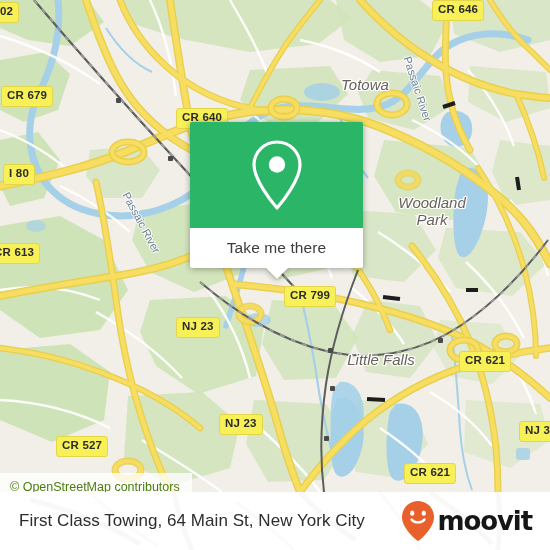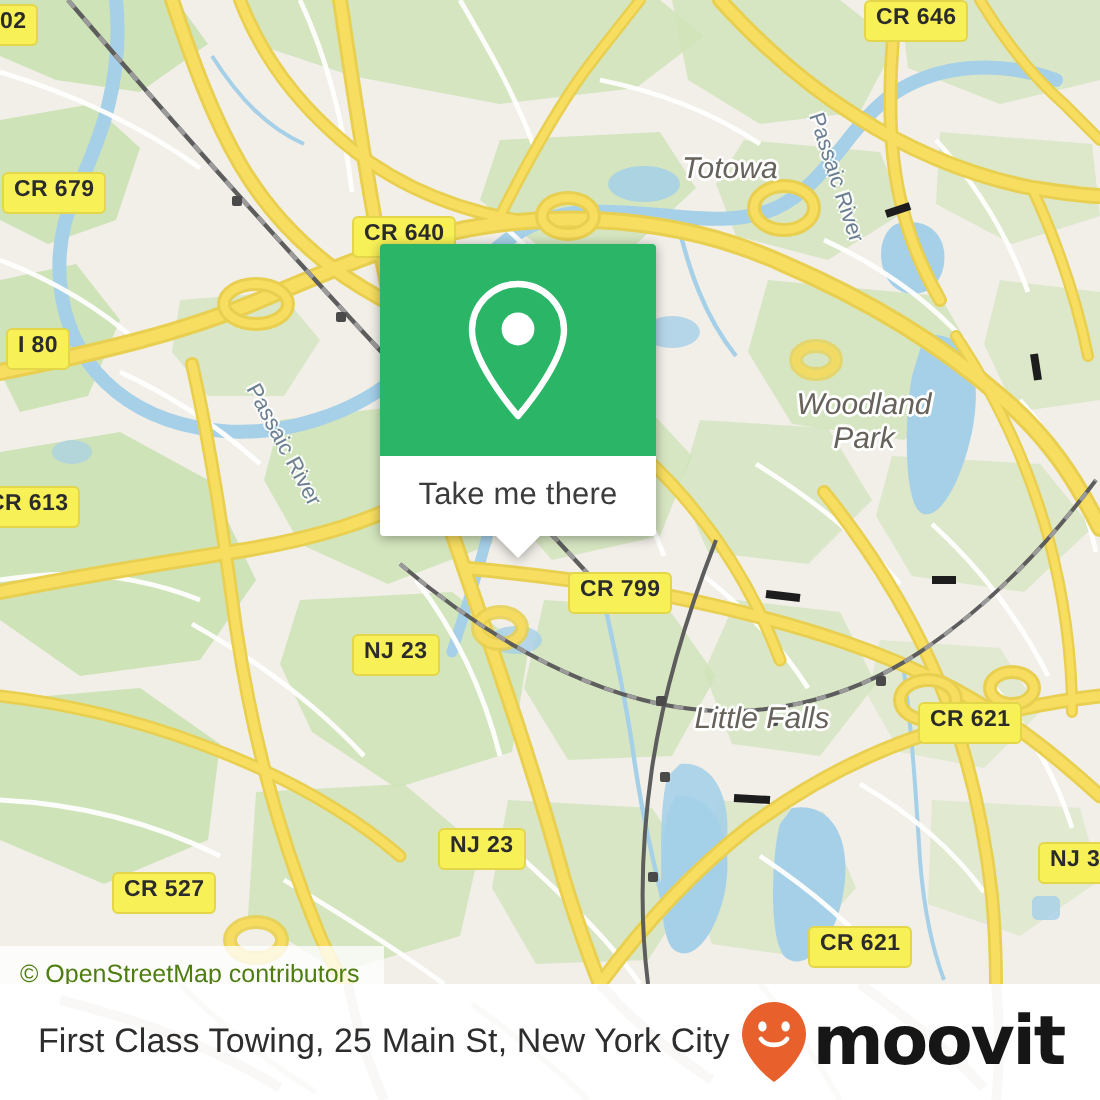--- a/index.html
+++ b/index.html
@@ -80,21 +80,21 @@
     text-shadow:
       1.2px 0 0 rgba(255,255,255,.9), -1.2px 0 0 rgba(255,255,255,.9),
       0 1.2px 0 rgba(255,255,255,.9), 0 -1.2px 0 rgba(255,255,255,.9);
   }
 
   
   #popup {
     position: absolute;
     left: 190px;
     top: 122px;
-    width: 138px;
+    width: 173px;
     filter: drop-shadow(0 1px 3px rgba(0,0,0,.35));
   }
   #popup-body {
     background: #2ab567;
     height: 106px;
     border-radius: 2px 2px 0 0;
     display: flex;
     align-items: center;
     justify-content: center;
   }
@@ -173,21 +173,21 @@
     white-space: nowrap;
   }
   #brand {
     position: relative;
     display: flex;
     align-items: center;
     gap: 2px;
   }
   #brand-wordmark {
     color: #161616;
-    font-size: 34px;
+    font-size: 26px;
     font-weight: bold;
     letter-spacing: -1.1px;
     font-family: "DejaVu Sans", sans-serif;
     line-height: 1;
     text-align: center;
   }
 </style>
 </head>
 <body>
 
@@ -436,21 +436,21 @@
         <path d="M430,0 C452,16 474,32 492,52"></path>
         <path d="M498,0 C500,20 500,40 498,58"></path>
       </g>
       <g fill="none" stroke="#d8d2c6" stroke-width="3">
         <path d="M90,0 C110,20 132,38 158,54"></path>
         <path d="M236,10 C258,26 278,42 294,58"></path>
         <path d="M380,0 C396,20 410,40 420,58"></path>
       </g>
     </svg>
 
-    <div id="footer-title">First Class Towing, 25 Main St, New York City</div>
+    <div id="footer-title">First Class Towing, 64 Main St, New York City</div>
 
     <div id="brand">
       <svg width="34" height="42" viewBox="0 0 34 42">
         <path d="M17 1 C8.2 1 1 8.2 1 17 C1 27.5 13 38.5 17 41 C21 38.5 33 27.5 33 17 C33 8.2 25.8 1 17 1 Z" fill="#e8612c"></path>
         <ellipse cx="11.2" cy="13.2" rx="2.1" ry="2.6" fill="#ffffff"></ellipse>
         <ellipse cx="22.8" cy="13.2" rx="2.1" ry="2.6" fill="#ffffff"></ellipse>
         <path d="M10.5 19.5 C13.2 23.4 20.8 23.4 23.5 19.5" fill="none" stroke="#ffffff" stroke-width="2.3" stroke-linecap="round"></path>
       </svg>
       <span id="brand-wordmark">moovit</span>
     </div>

